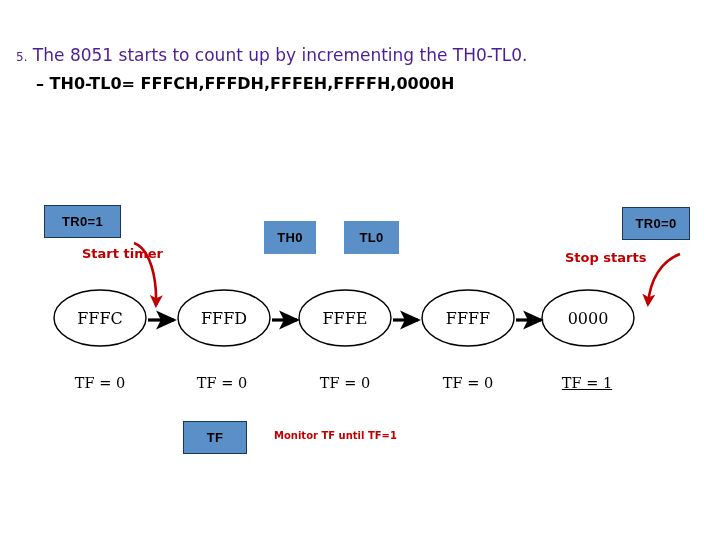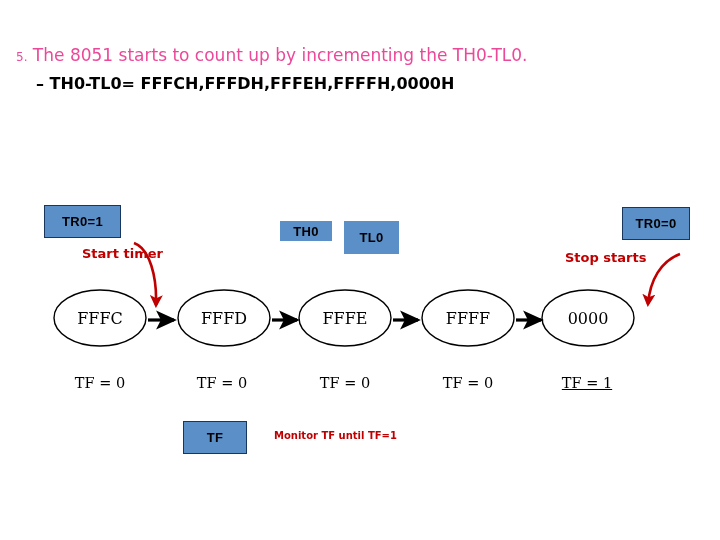--- a/index.html
+++ b/index.html
@@ -21,21 +21,21 @@
     position: absolute;
     left: 0;
     top: 44px;
     width: 720px;
   }
   .bullet-line-1 {
     position: absolute;
     left: 16px;
     top: 0;
     white-space: nowrap;
-    color: #ec4899;
+    color: #4c1d95;
     font-family: "DejaVu Sans", sans-serif;
     font-size: 17px;
     line-height: 22px;
   }
   .bullet-num {
     font-size: 12px;
     vertical-align: baseline;
     letter-spacing: 0px;
   }
   .bullet-text-1 {
@@ -66,21 +66,21 @@
     font-family: Liberation Sans, sans-serif;
     font-weight: bold;
     font-size: 13px;
     display: flex;
     align-items: center;
     justify-content: center;
     letter-spacing: 0.3px;
   }
 
   #box-tr0-1 { left: 44px;  top: 205px; width: 77px;  height: 33px; }
-  #box-th0   { left: 280px; top: 221px; width: 52px;  height: 20px; border:none;}
+  #box-th0   { left: 264px; top: 221px; width: 52px;  height: 33px; border:none;}
   #box-tl0   { left: 344px; top: 221px; width: 55px;  height: 33px; border:none;}
   #box-tr0-0 { left: 622px; top: 207px; width: 68px;  height: 33px; }
   #box-tf    { left: 183px; top: 421px; width: 64px;  height: 33px; }
 
   
   .red-label {
     position: absolute;
     color: #C00000;
     font-family: "DejaVu Sans", sans-serif;
     font-weight: bold;

